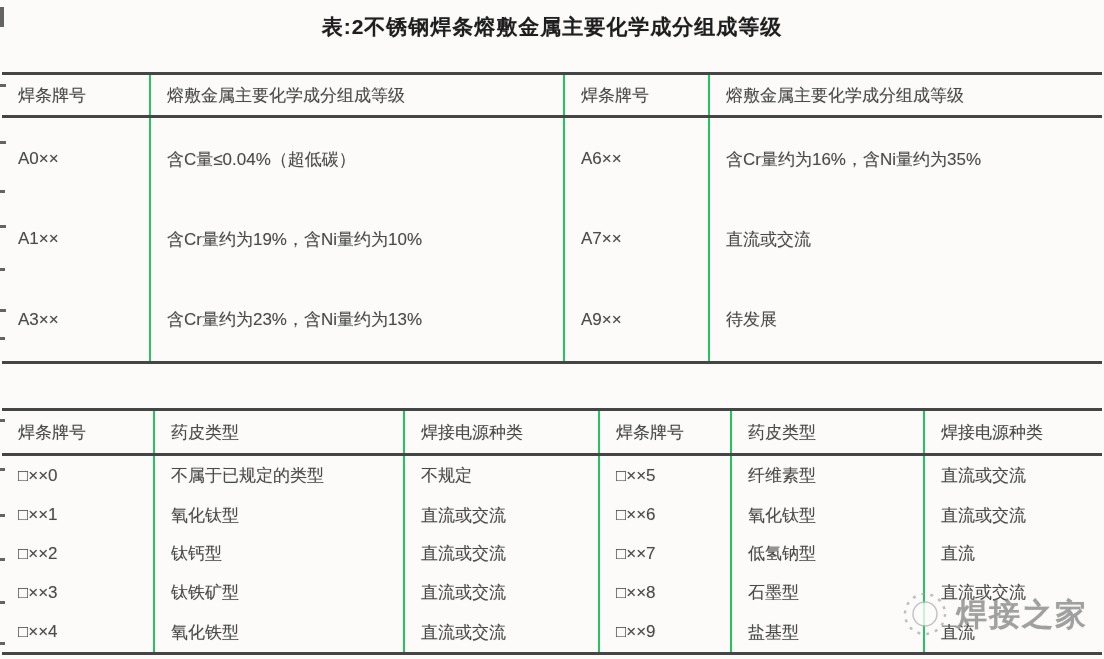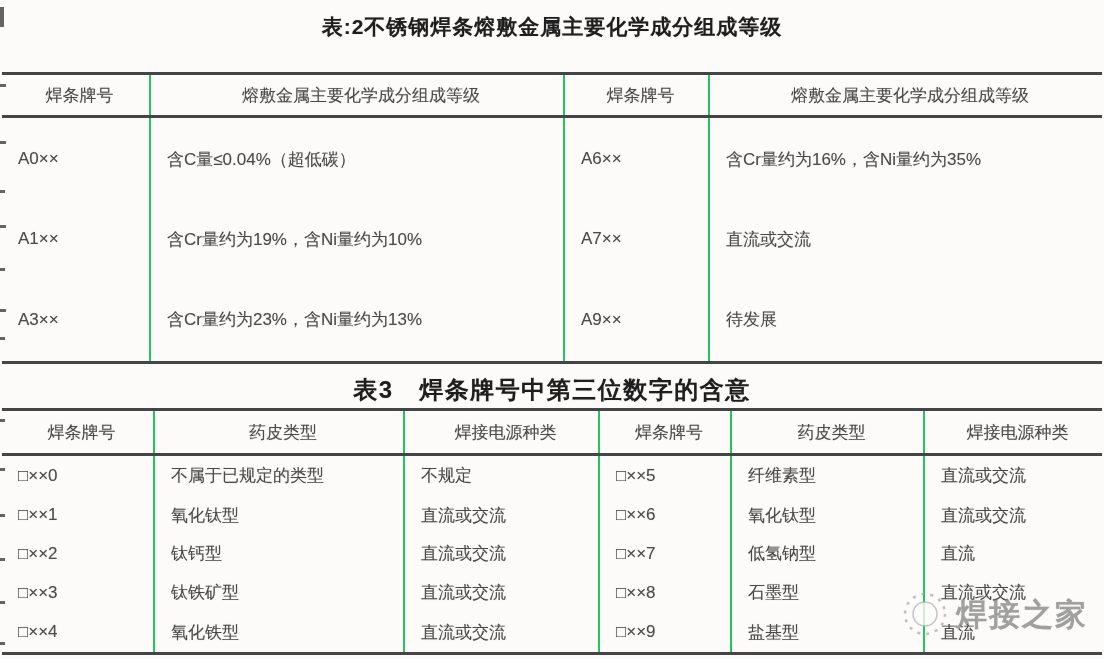--- a/index.html
+++ b/index.html
@@ -18,21 +18,21 @@
 
   table.tbl {
     position:absolute; border-collapse:collapse; table-layout:fixed;
     border-top:3px solid #454545; border-bottom:3px solid #454545;
   }
   .tbl th, .tbl td {
     font-size:17px; font-weight:normal; color:#4b4b4b; text-align:left;
     padding:0 8px 0 16px; white-space:nowrap; overflow:hidden;
     text-shadow:0 0 1px rgba(90,90,90,.35);
   }
-  .tbl thead th { border-bottom:3px solid #454545;text-align:center; }
+  .tbl thead th { border-bottom:3px solid #454545; }
   .v { border-left:2px solid #22c55e; }
   .sep { border-bottom:2px solid #4a4a4a; }
 
   .tbl2 { left:2px; top:72px;  width:1100px; height:292px; }
   .tbl2 thead tr { height:43px; }
   .tbl3 { left:2px; top:408px; width:1100px; height:247px; }
   .tbl3 thead tr { height:45px; }
 
   .watermark {
     position:absolute; left:898px; top:584px; z-index:5;
@@ -81,21 +81,20 @@
       </tr>
       <tr>
         <td>A3××</td>
         <td class="v">含Cr量约为23%，含Ni量约为13%</td>
         <td class="v">A9××</td>
         <td class="v">待发展</td>
       </tr>
     </tbody>
   </table>
 
-  <div class="doc-title title-t3">表3　焊条牌号中第三位数字的含意</div>
 
   <table class="tbl tbl3">
     <colgroup>
         <col style="width:152px">
         <col style="width:250px">
         <col style="width:195px">
         <col style="width:132px">
         <col style="width:193px">
         <col style="width:178px">
       </colgroup>

